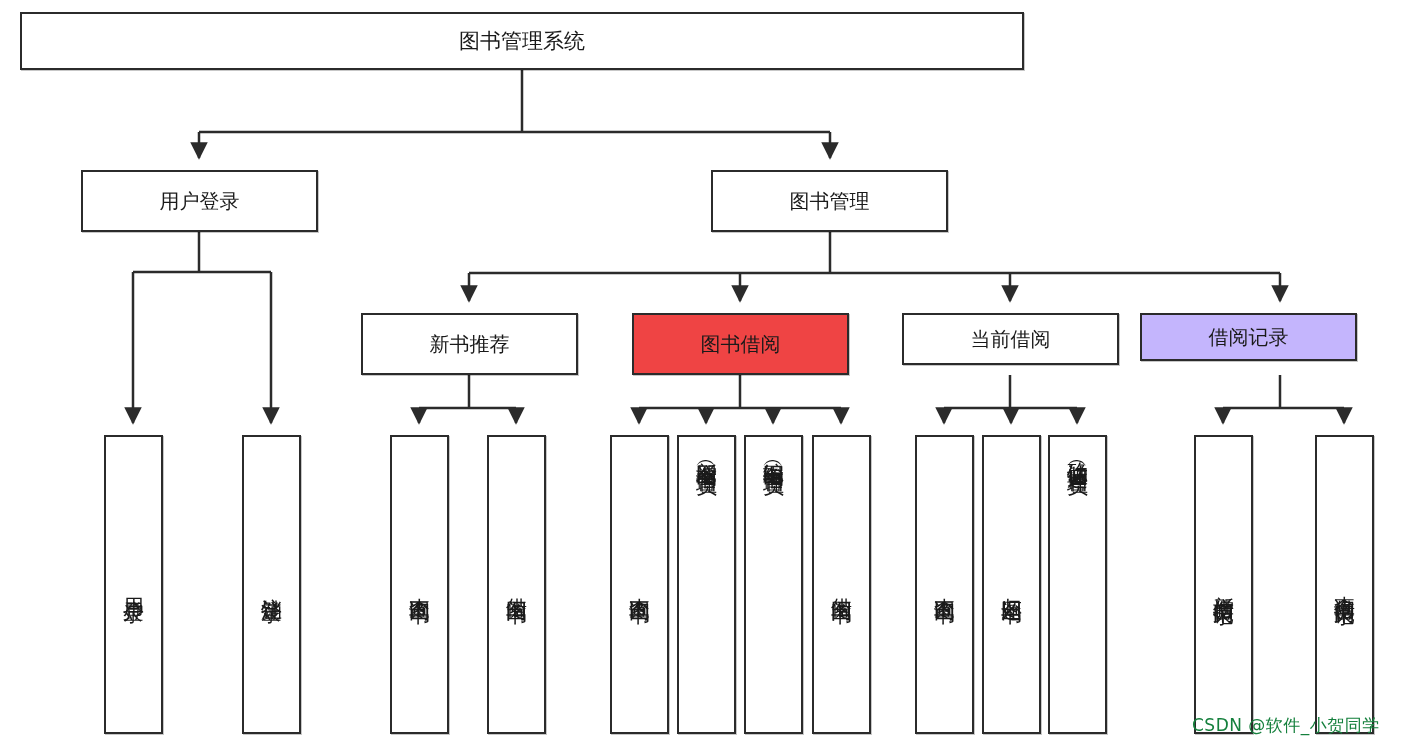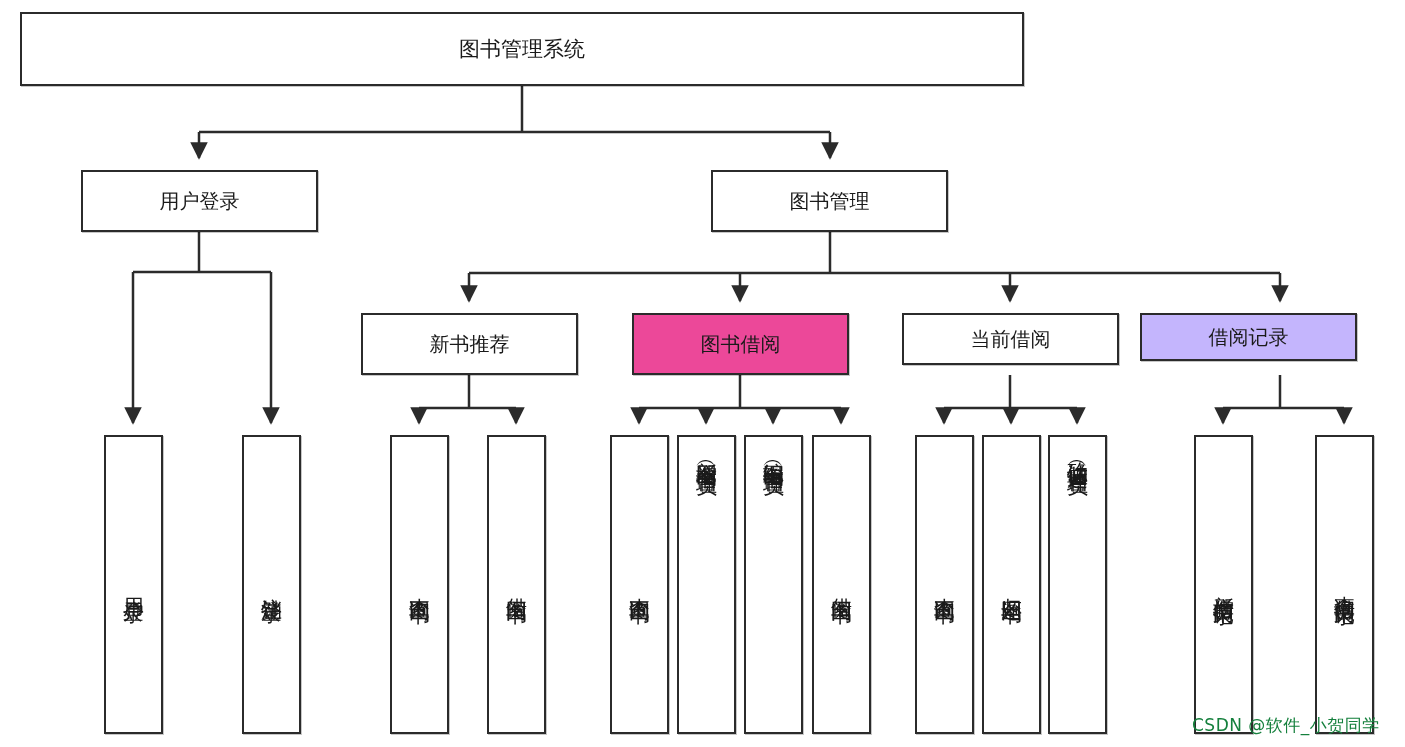--- a/index.html
+++ b/index.html
@@ -119,35 +119,35 @@
       <path d="M 1011 408 L 1011 423" marker-end="url(#arrow)"></path>
       <path d="M 1077 408 L 1077 423" marker-end="url(#arrow)"></path>
 
       <path d="M 1280 375 L 1280 408"></path>
       <path d="M 1223 408 L 1344 408"></path>
       <path d="M 1223 408 L 1223 423" marker-end="url(#arrow)"></path>
       <path d="M 1344 408 L 1344 423" marker-end="url(#arrow)"></path>
     </g>
   </svg>
 
-  <div class="node root" style="left: 20px; top: 12px; width: 1004px; height: 74px; border-color: rgb(43, 43, 43); background: rgb(255, 255, 255); color: rgb(26, 26, 26);">
+  <div class="node root" style="left: 20px; top: 12px; width: 1004px; height: 58px; border-color: rgb(43, 43, 43); background: rgb(255, 255, 255); color: rgb(26, 26, 26);">
     <span class="label">图书管理系统</span>
   </div>
 
   <div class="node lvl2" style="left: 81px; top: 170px; width: 237px; height: 62px; border-color: rgb(43, 43, 43); background: rgb(255, 255, 255); color: rgb(26, 26, 26);">
     <span class="label">用户登录</span>
   </div>
   <div class="node lvl3" style="left: 361px; top: 313px; width: 217px; height: 62px; border-color: rgb(43, 43, 43); background: rgb(255, 255, 255); color: rgb(26, 26, 26);">
     <span class="label">新书推荐</span>
   </div>
 
   <div class="node lvl2" style="left: 711px; top: 170px; width: 237px; height: 62px; border-color: rgb(43, 43, 43); background: rgb(255, 255, 255); color: rgb(26, 26, 26);">
     <span class="label">图书管理</span>
   </div>
-  <div class="node lvl3" style="left: 632px; top: 313px; width: 217px; height: 62px; border-color: rgb(43, 43, 43); background: #ec4899; color: rgb(26, 26, 26);">
+  <div class="node lvl3" style="left: 632px; top: 313px; width: 217px; height: 62px; border-color: rgb(43, 43, 43); background: #ef4444; color: rgb(26, 26, 26);">
     <span class="label">图书借阅</span>
   </div>
   <div class="node lvl3" style="left: 902px; top: 313px; width: 217px; height: 52px; border-color: rgb(43, 43, 43); background: rgb(255, 255, 255); color: rgb(26, 26, 26);">
     <span class="label">当前借阅</span>
   </div>
   <div class="node lvl3" style="left: 1140px; top: 313px; width: 217px; height: 48px; border-color: rgb(43, 43, 43); background: #c4b5fd; color: rgb(26, 26, 26);">
     <span class="label">借阅记录</span>
   </div>
 
   <div class="node leaf mid" style="left: 104px; top: 435px; width: 59px; height: 299px; border-color: rgb(43, 43, 43); background: rgb(255, 255, 255); color: rgb(26, 26, 26);">

